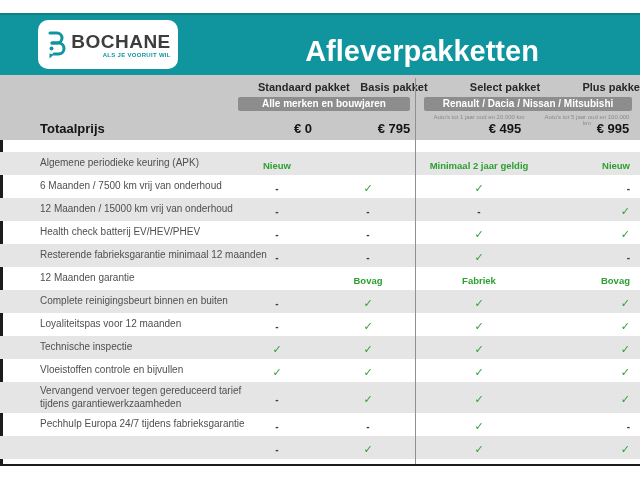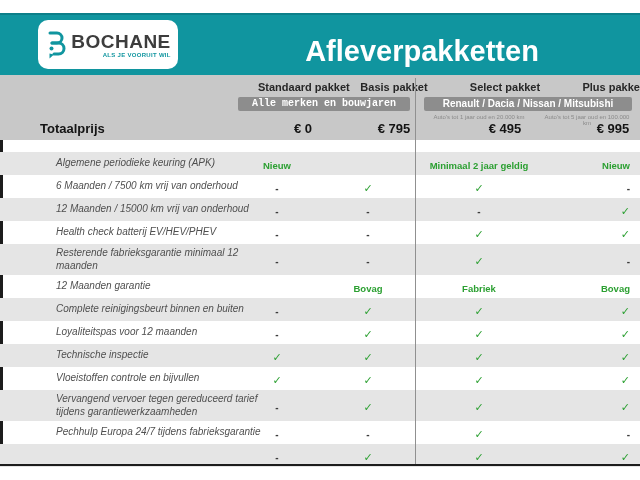--- a/index.html
+++ b/index.html
@@ -20,33 +20,33 @@
            color:#ffffff; font-size:29px; font-weight:bold;margin-top:11px; }
 
   
   .band { position:absolute; left:0; top:75px; width:640px; height:65px; background:#c8c8c8; }
   .pcol { position:absolute; text-align:center;margin-left:26px; }
   .p0 { left:232px; width:90px; } .p1 { left:322px; width:92px; }
   .p2 { left:414px; width:130px; } .p3 { left:544px; width:86px; }
   .pkg-label { top:6px; font-size:11px; font-weight:bold; color:#272727; white-space:nowrap; }
   .badge { position:absolute; top:22px; height:14px; background:#8d8d8d; color:#ffffff;
            font-weight:bold; font-size:10px; text-align:center; line-height:14px; border-radius:2px; }
-  .badge1 { left:238px; width:172px;font-family:Liberation Mono, monospace; }
+  .badge1 { left:238px; width:172px; }
   .badge2 { left:424px; width:208px; }
   .note { position:absolute; top:39px; font-size:6px; color:#8a8a8a; text-align:center; }
   .n2 { left:414px; width:130px; } .n3 { left:544px; width:86px; }
   .total-label { position:absolute; left:40px; top:46px; font-size:13px; font-weight:bold; color:#141414; }
   .price { top:46px; font-size:13px; font-weight:bold; color:#141414; }
 
   
   .left-line { position:absolute; left:0; top:140px; width:3px; height:324px; background:#1c1c1c; z-index:0; }
   .rows { position:absolute; left:0; top:152px; width:640px; z-index:1; }
   .row { position:relative; min-height:23px; display:flex; align-items:center; }
   .row.gray { background:#e5e5e5; }
-  .rlabel { padding:3px 0 3px 56px; width:270px; font-size:10px; color:#4f4f4f; line-height:1.25;font-style:italic; }
+  .rlabel { padding:3px 0 3px 40px; width:270px; font-size:10px; color:#4f4f4f; line-height:1.25; }
   .cell { position:absolute; top:50%; transform:translateY(-50%); text-align:center; }
   .cell.c0 { left:232px; width:90px; } .cell.c1 { left:322px; width:92px; }
   .cell.c2 { left:414px; width:130px; } .cell.c3 { left:544px; width:86px;text-align:right; }
   .check { color:#2ca032; font-size:11px; }
   .dash  { color:#3c3c3c; font-weight:bold; font-size:10px; }
   .word  { color:#2ca032; font-weight:bold; font-size:9.5px; white-space:nowrap; }
 
   .divider { position:absolute; left:415px; top:78px; width:1px; height:386px; background:#909090; z-index:2; }
   .bottom-line { position:absolute; left:0; top:464px; width:640px; height:2px; background:#1c1c1c; z-index:3; }
 </style>

